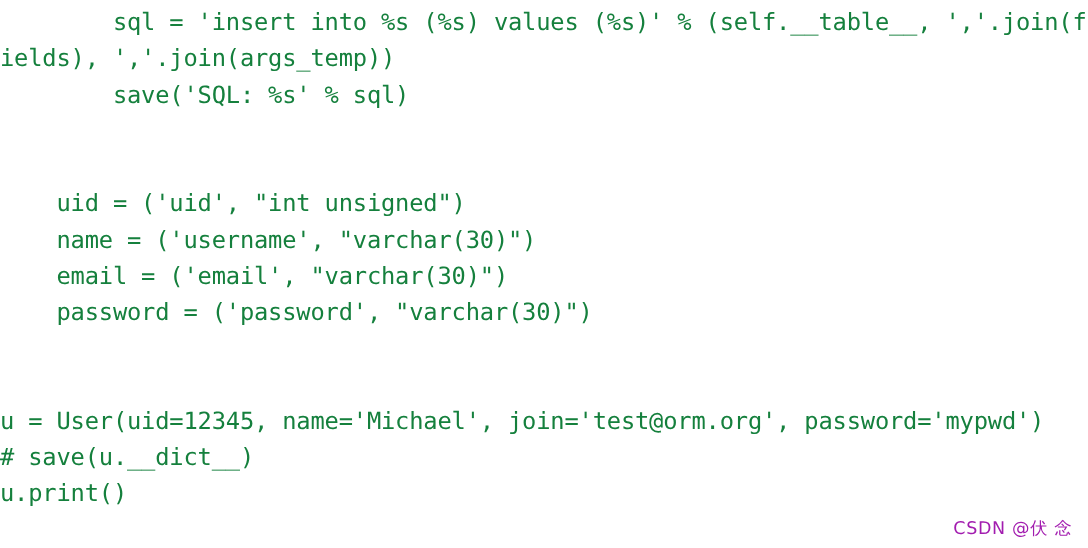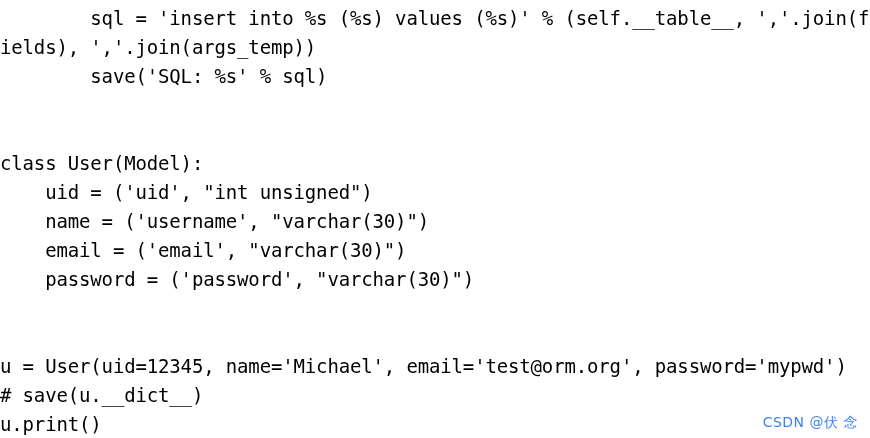--- a/index.html
+++ b/index.html
@@ -22,21 +22,21 @@
     top: 0;
     width: 870px;
     padding: 4px 0 0 0;
     box-sizing: border-box;
   }
 
   .code-line {
     font-family: "DejaVu Sans Mono", "Liberation Mono", monospace;
     font-size: 19px;
     line-height: 29px;
-    color: #000000;
+    color: #15803d;
     white-space: pre-wrap;
     word-break: break-all;
     letter-spacing: -0.15px;
     margin: 0;
     padding: 0;
   }
 
   .code-line.blank {
     white-space: pre;
   }
@@ -44,39 +44,38 @@
   .code-line.blank::after {
     content: "\00a0";
   }
 
   #watermark {
     position: absolute;
     right: 12px;
     bottom: 6px;
     font-family: "DejaVu Sans", "Liberation Sans", sans-serif;
     font-size: 14px;
-    color: #3b82f6;
+    color: #a21caf;
     letter-spacing: 0.5px;
     user-select: none;
     white-space: pre;
   }
 </style>
 </head>
 <body>
 
 <div id="code-block">
     <div class="code-line">        sql = 'insert into %s (%s) values (%s)' % (self.__table__, ','.join(fields), ','.join(args_temp))</div>
     <div class="code-line">        save('SQL: %s' % sql)</div>
     <div class="code-line blank"></div>
     <div class="code-line blank"></div>
-    <div class="code-line">class User(Model):</div>
     <div class="code-line">    uid = ('uid', "int unsigned")</div>
     <div class="code-line">    name = ('username', "varchar(30)")</div>
     <div class="code-line">    email = ('email', "varchar(30)")</div>
     <div class="code-line">    password = ('password', "varchar(30)")</div>
     <div class="code-line blank"></div>
     <div class="code-line blank"></div>
-    <div class="code-line">u = User(uid=12345, name='Michael', email='test@orm.org', password='mypwd')</div>
+    <div class="code-line">u = User(uid=12345, name='Michael', join='test@orm.org', password='mypwd')</div>
     <div class="code-line"># save(u.__dict__)</div>
     <div class="code-line">u.print()</div>
   </div>
 
 <div id="watermark">CSDN @伏 念</div>
 
 </body></html>

